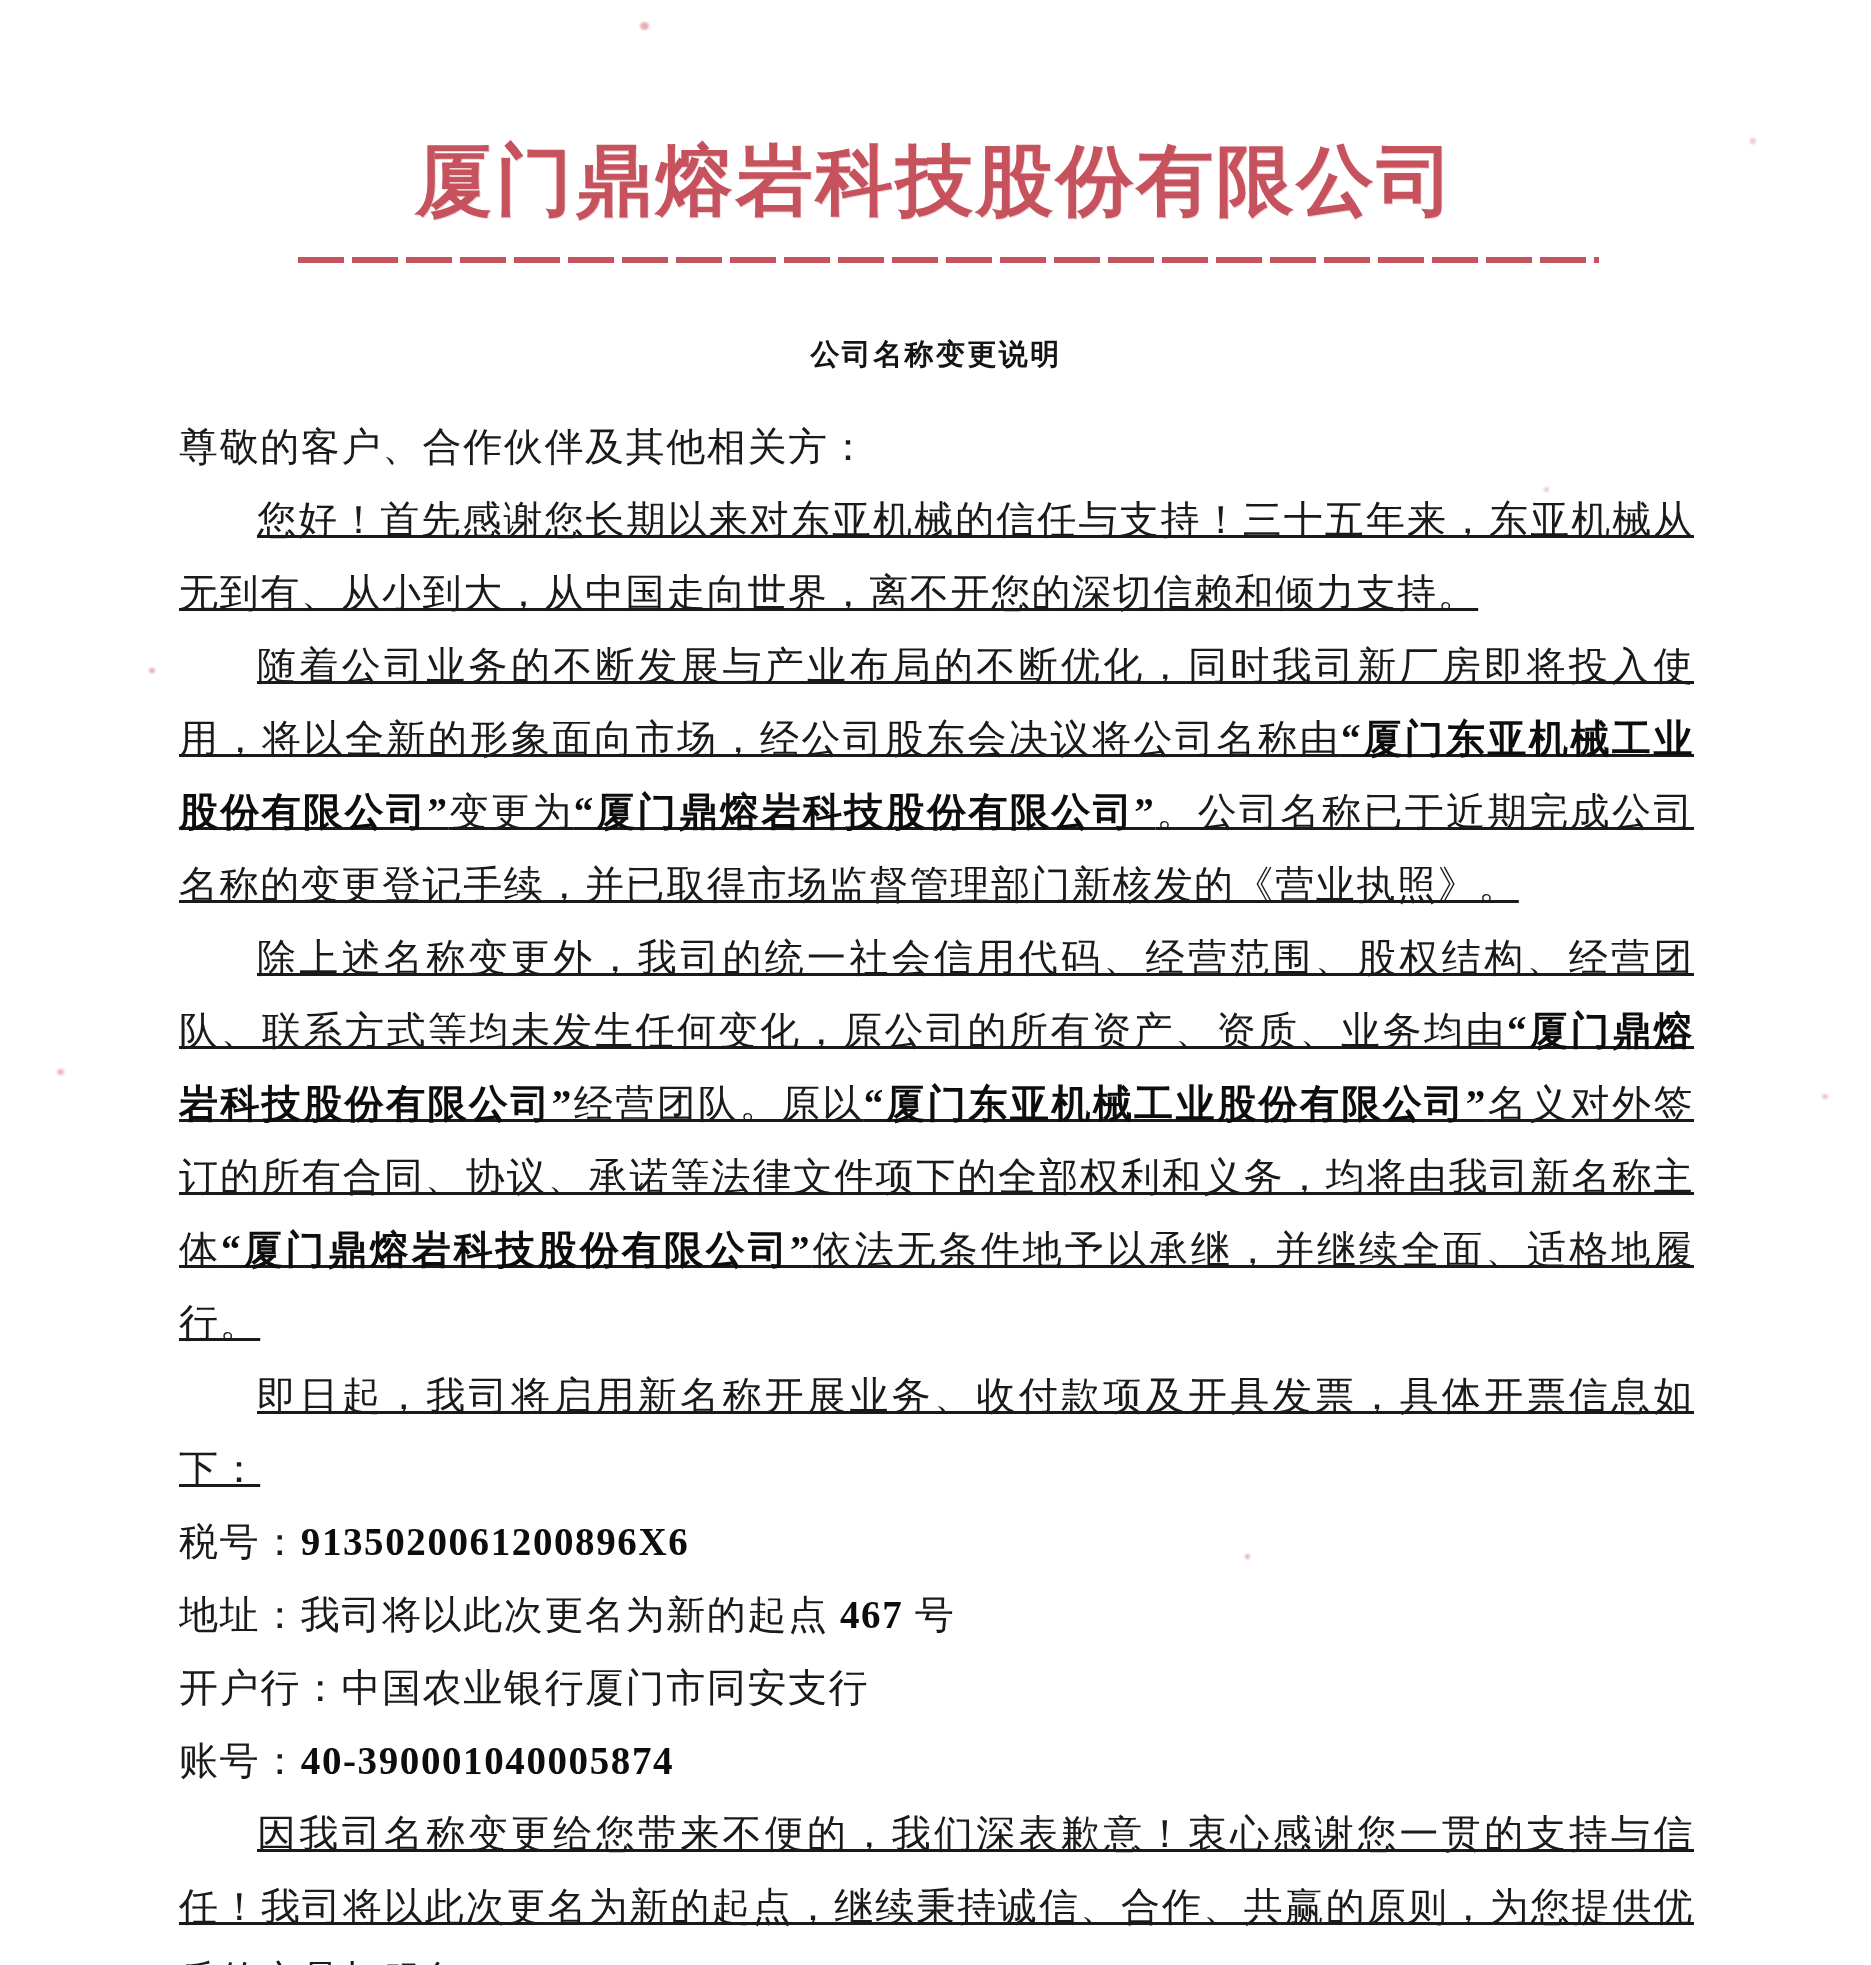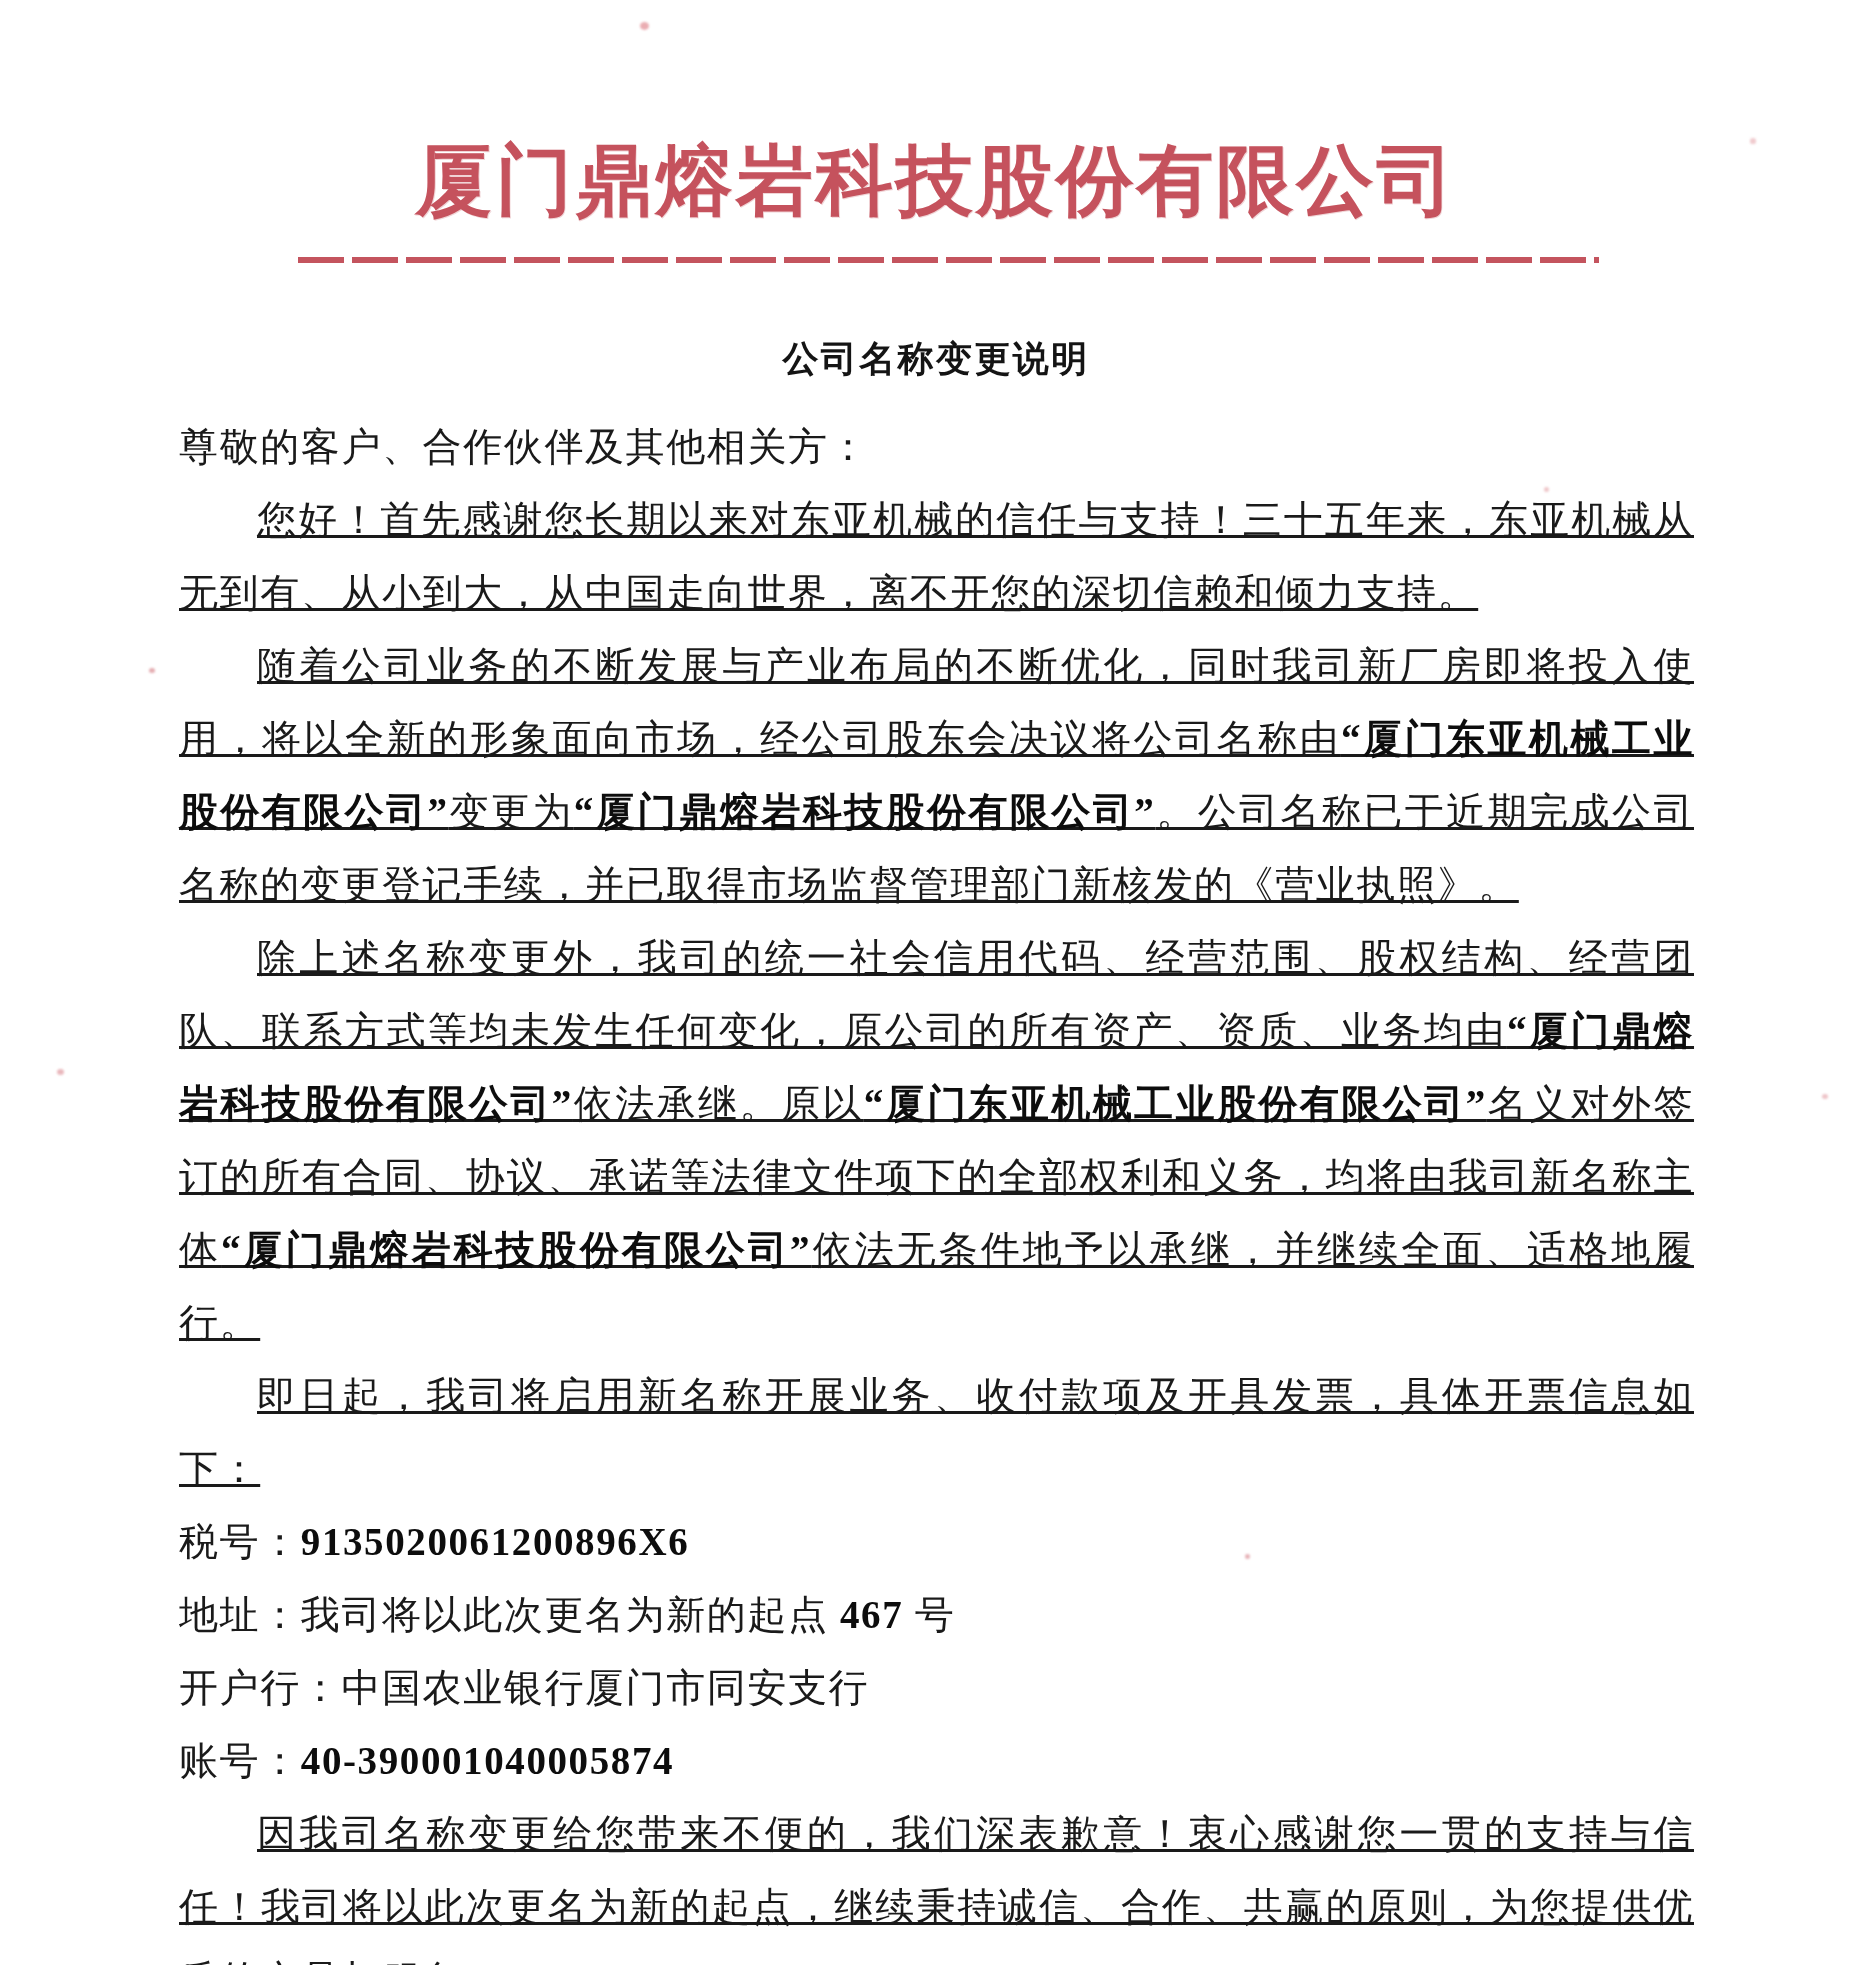--- a/index.html
+++ b/index.html
@@ -30,21 +30,21 @@
     position: absolute;
     top: 257px; left: 298px;
     width: 1301px; height: 5.5px;
     background: repeating-linear-gradient(90deg,
       #c4545e 0 46px, rgba(196,84,94,0) 46px 54px);
   }
   .doc-title {
     position: absolute;
     top: 335px; left: 0; width: 100%;
     text-align: center;
-    font-size: 36px;
+    font-size: 29px;
     font-weight: 700;
     letter-spacing: 2.4px;
     color: #141414;
   }
 
   
   .body-flow {
     position: absolute;
     top: 410px; left: 179px;
     width: 1515px;
@@ -73,21 +73,21 @@
 <div class="page">
 
   <div class="header-company">厦门鼎熔岩科技股份有限公司</div>
   <div class="header-divider"></div>
   <div class="doc-title">公司名称变更说明</div>
 
   <div class="body-flow">
     <p>尊敬的客户、合作伙伴及其他相关方：</p>
     <p class="indent"><span>您好！首先感谢您长期以来对东亚机械的信任与支持！三十五年来，东亚机械从无到有、从小到大，从中国走向世界，离不开您的深切信赖和倾力支持。</span></p>
     <p class="indent"><span>随着公司业务的不断发展与产业布局的不断优化，同时我司新厂房即将投入使用，将以全新的形象面向市场，经公司股东会决议将公司名称由</span><b>“厦门东亚机械工业股份有限公司”</b><span>变更为</span><b>“厦门鼎熔岩科技股份有限公司”</b><span>。公司名称已于近期完成公司名称的变更登记手续，并已取得市场监督管理部门新核发的《营业执照》。</span></p>
-    <p class="indent"><span>除上述名称变更外，我司的统一社会信用代码、经营范围、股权结构、经营团队、联系方式等均未发生任何变化，原公司的所有资产、资质、业务均由</span><b>“厦门鼎熔岩科技股份有限公司”</b><span>依法承继。原以</span><b>“厦门东亚机械工业股份有限公司”</b><span>名义对外签订的所有合同、协议、承诺等法律文件项下的全部权利和义务，均将由我司新名称主体</span><b>“厦门鼎熔岩科技股份有限公司”</b><span>依法无条件地予以承继，并继续全面、适格地履行。</span></p>
+    <p class="indent"><span>除上述名称变更外，我司的统一社会信用代码、经营范围、股权结构、经营团队、联系方式等均未发生任何变化，原公司的所有资产、资质、业务均由</span><b>“厦门鼎熔岩科技股份有限公司”</b><span>经营团队。原以</span><b>“厦门东亚机械工业股份有限公司”</b><span>名义对外签订的所有合同、协议、承诺等法律文件项下的全部权利和义务，均将由我司新名称主体</span><b>“厦门鼎熔岩科技股份有限公司”</b><span>依法无条件地予以承继，并继续全面、适格地履行。</span></p>
     <p class="indent"><span>即日起，我司将启用新名称开展业务、收付款项及开具发票，具体开票信息如下：</span></p>
 
     <p><span>税号：</span><b>9135020061200896X6</b></p>
     <p><span>地址：</span><span>我司将以此次更名为新的起点 </span><b>467</b><span> 号</span></p>
     <p><span>开户行：</span><span>中国农业银行厦门市同安支行</span></p>
     <p><span>账号：</span><b>40-390001040005874</b></p>
 
     <p class="indent"><span>因我司名称变更给您带来不便的，我们深表歉意！衷心感谢您一贯的支持与信任！我司将以此次更名为新的起点，继续秉持诚信、合作、共赢的原则，为您提供优质的产品与服务。</span></p>
     <p class="indent"></p>
   </div>

